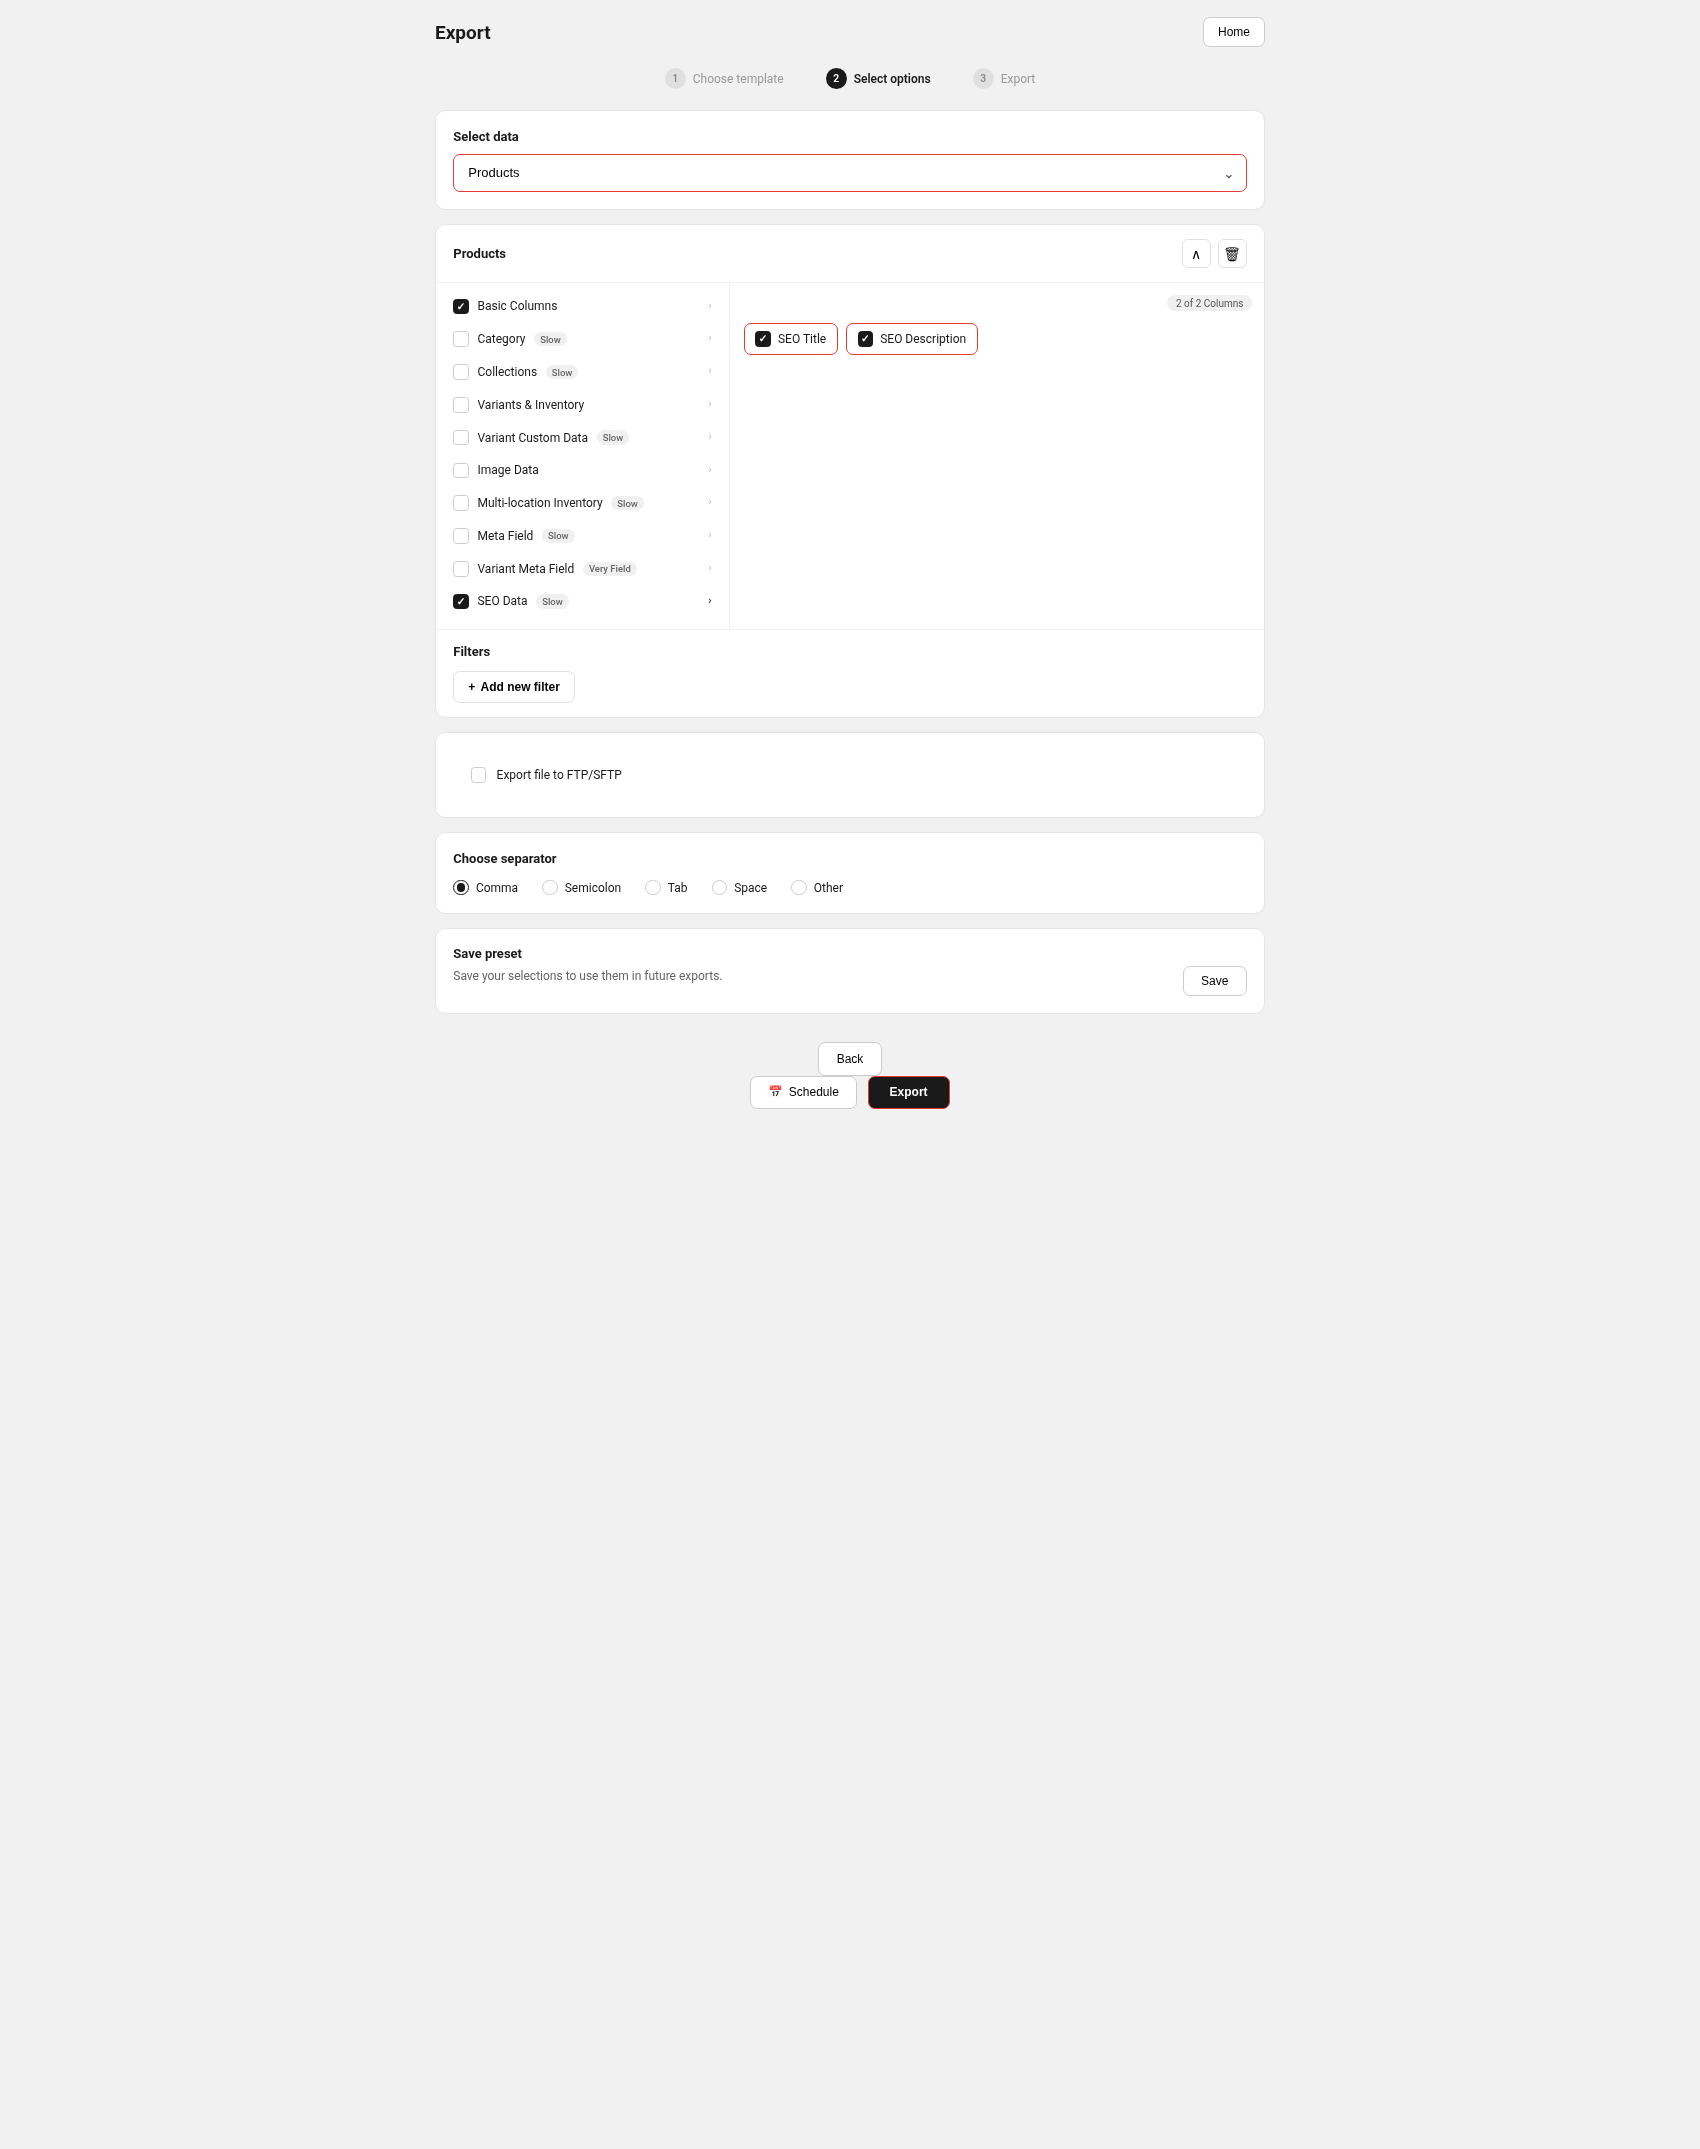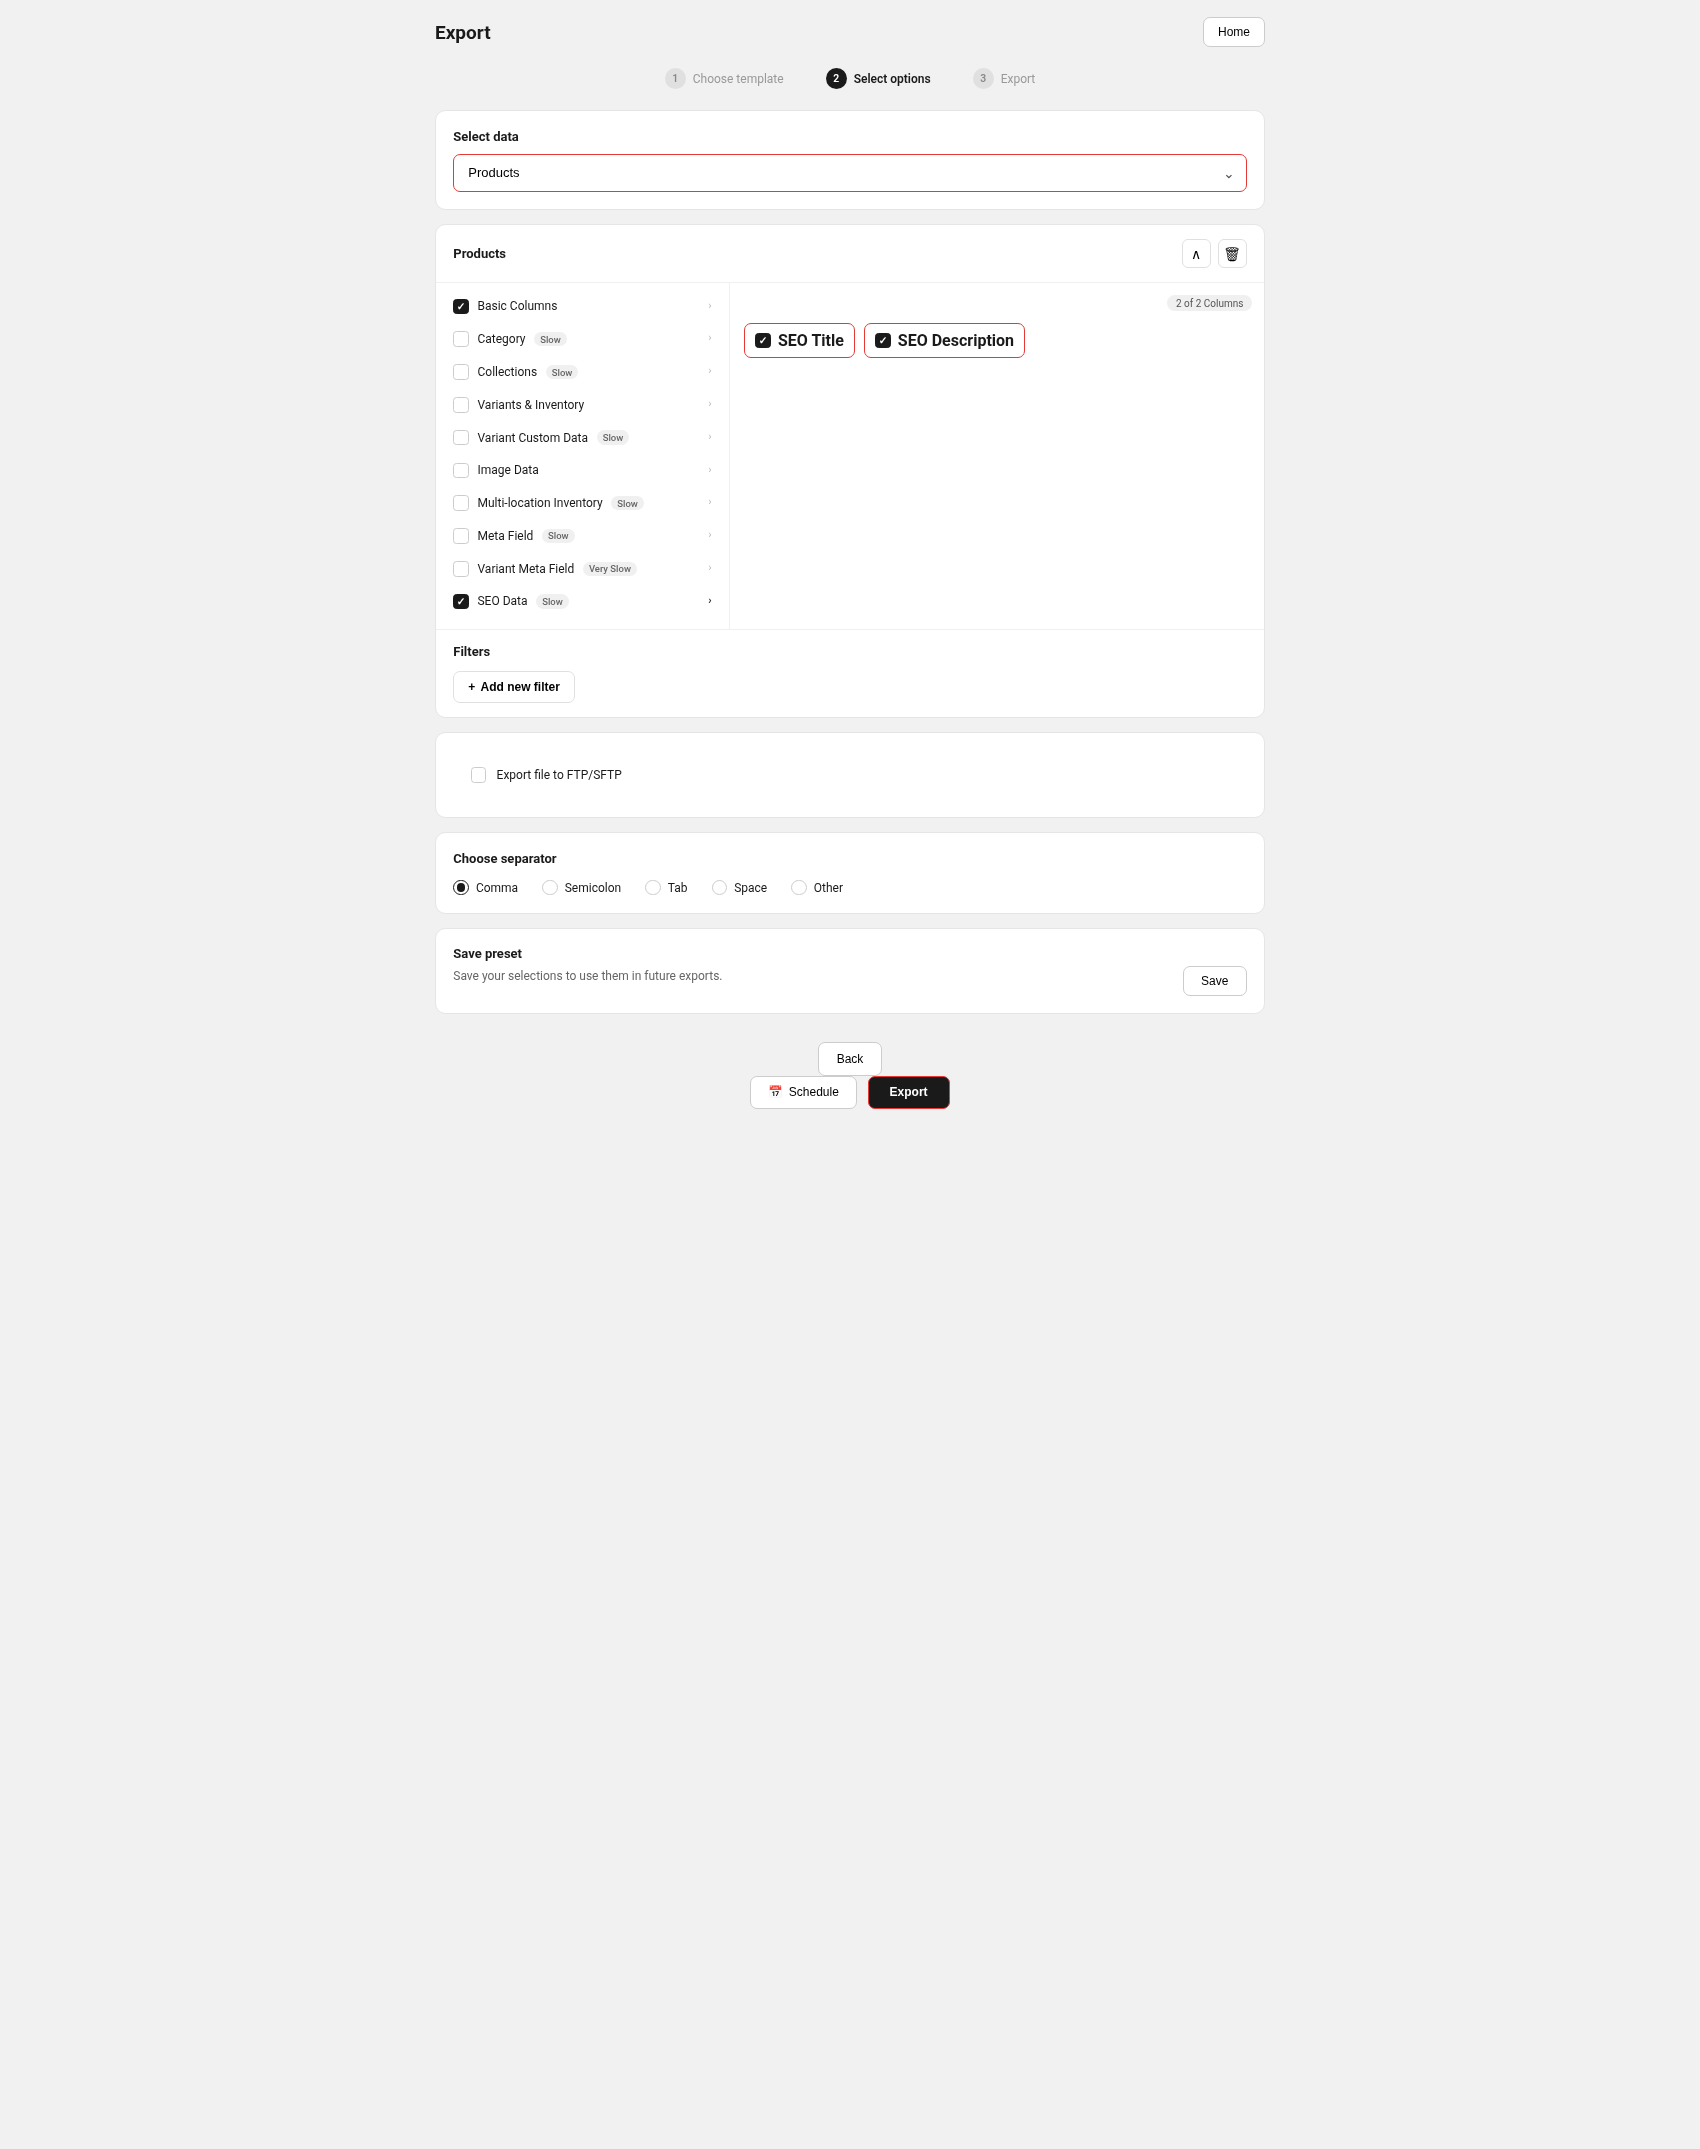--- a/index.html
+++ b/index.html
@@ -247,22 +247,22 @@
       background: #1a1a1a;
       border-color: #1a1a1a;
     }
     .sub-checkbox.checked::after {
       content: '✓';
       color: #fff;
       font-size: 10.4px;
       font-weight: 700;
     }
     .sub-col-label {
-      font-size: 16px;
-      font-weight: 700;
+      font-size: 12px;
+      font-weight: 400;
     }
     .filters-section {
       padding: 14px 17.3px;
       border-top: 0.9px solid #f0f0f0;
     }
     .filters-title {
       font-size: 13px;
       font-weight: 700;
       margin-bottom: 12px;
     }
@@ -534,21 +534,21 @@
             <span>Meta Field</span>
             <span class="badge">Slow</span>
           </div>
           <span class="chevron">›</span>
         </div>
 
         <div class="column-item">
           <div class="column-item-left">
             <div class="checkbox"></div>
             <span>Variant Meta Field</span>
-            <span class="badge">Very Slow</span>
+            <span class="badge">Very Field</span>
           </div>
           <span class="chevron">›</span>
         </div>
 
         <div class="column-item">
           <div class="column-item-left">
             <div class="checkbox checked"></div>
             <span>SEO Data</span>
             <span class="badge">Slow</span>
           </div>

